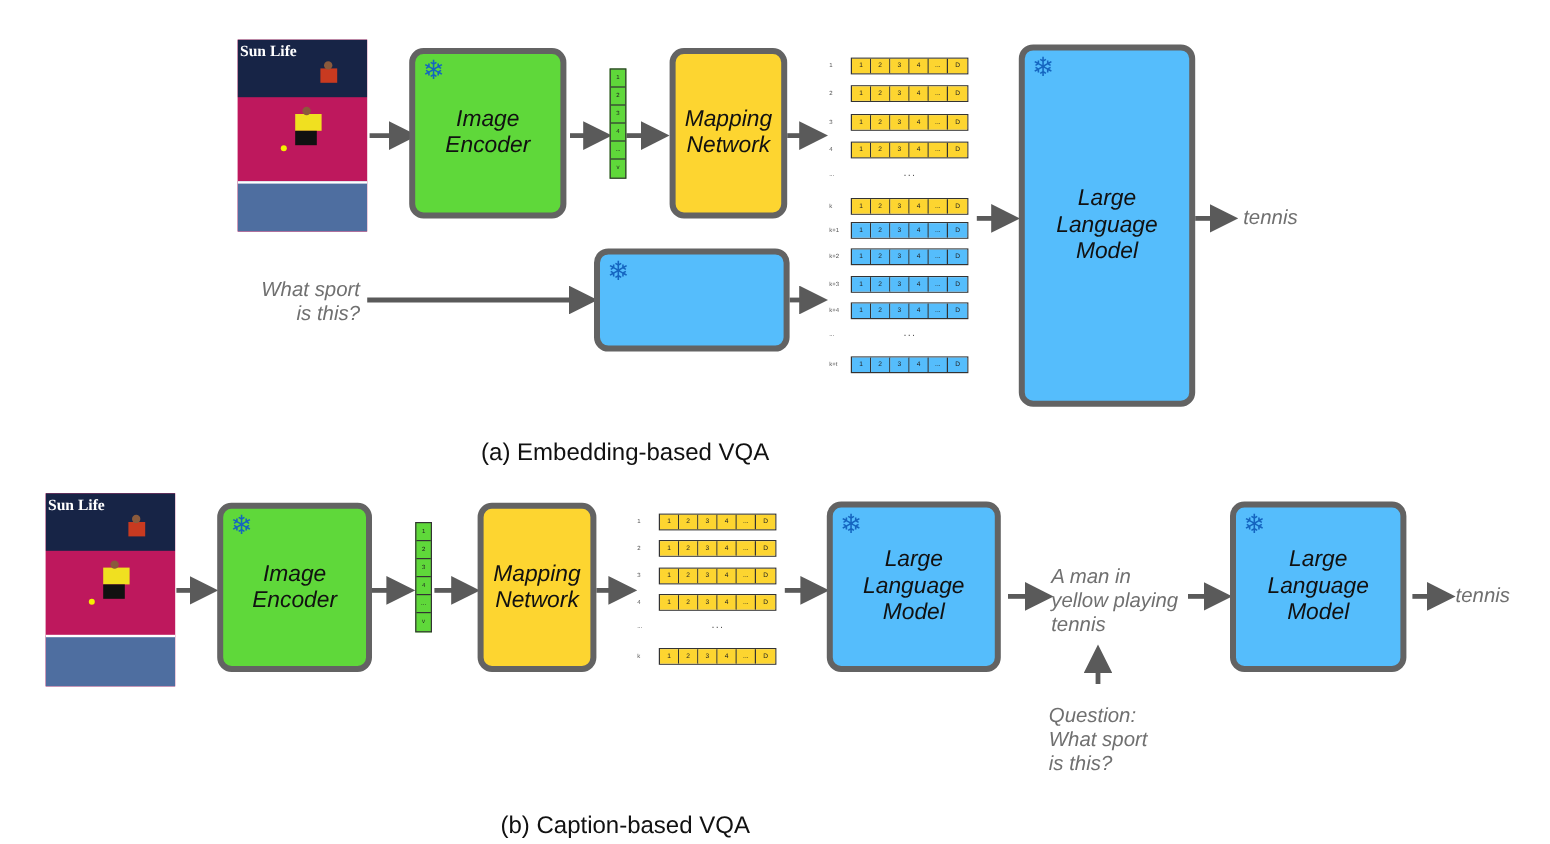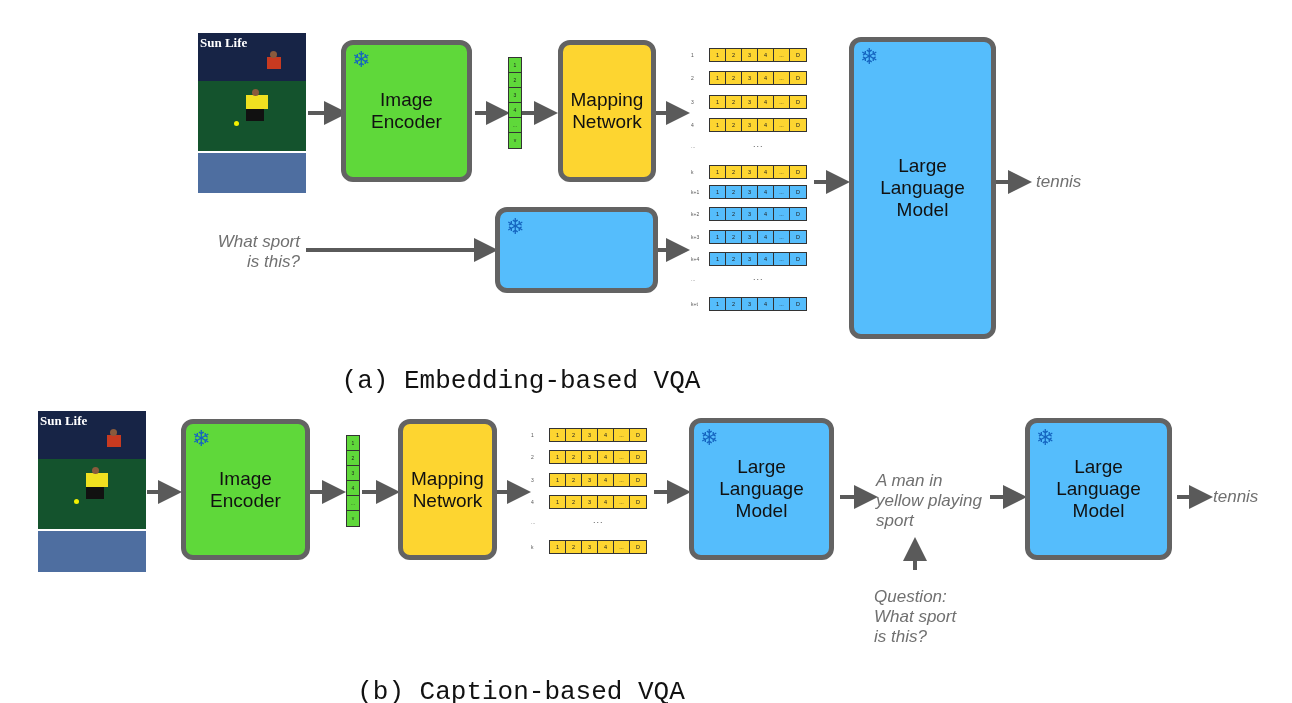--- a/index.html
+++ b/index.html
@@ -2,22 +2,22 @@
 <html><head>
 <meta charset="utf-8">
 <style>
   html, body { margin: 0; padding: 0; background: #ffffff; }
   body { width: 1292px; height: 703px; position: relative; overflow: hidden; font-family: "Liberation Sans", sans-serif; }
   .box { position: absolute; box-sizing: border-box; border: 5px solid #636363; border-radius: 12px; display: flex; align-items: center; justify-content: center; text-align: center; color: #111; font-size: 19px; line-height: 22px; font-family: "Liberation Sans", sans-serif; }
   .green { background: #5fd83a; }
   .yellow { background: #fdd530; }
   .blue { background: #55bdfc; }
   .snow { position: absolute; left: 6px; top: 4px; color: #1565c0; font-size: 22px; line-height: 22px; font-family: "DejaVu Sans", sans-serif; }
-  .box-label { white-space: pre-line; }
-  .photo { position: absolute; overflow: hidden; background: #14532d; }
+  .box-label { white-space: pre-line; font-style: italic; }
+  .photo { position: absolute; overflow: hidden; background: #be185d; }
   .photo .wall { position: absolute; left: 0; top: 0; width: 100%; height: 30%; background: #172446; }
   .photo .court { position: absolute; left: 0; bottom: 0; width: 100%; height: 26%; background: #4e6ea0; }
   .photo .logo { position: absolute; left: 2px; top: 2px; color: #ffffff; font-family: "Liberation Serif", serif; font-size: 13px; font-weight: bold; }
   .photo .p-yellow { position: absolute; width: 22px; height: 14px; background: #f0e020; }
   .photo .p-black { position: absolute; width: 18px; height: 12px; background: #111; }
   .photo .p-red { position: absolute; width: 14px; height: 12px; background: #c83a20; }
   .photo .skin { position: absolute; width: 7px; height: 7px; border-radius: 50%; background: #8a5a3c; }
   .photo .ball { position: absolute; width: 5px; height: 5px; border-radius: 50%; background: #f4f000; }
   .photo .line { position: absolute; background: #ffffff; }
   .vec { position: absolute; width: 14px; box-sizing: border-box; border: 1px solid #333; background: #5fd83a; }
@@ -26,21 +26,21 @@
   .tok { position: absolute; height: 15px; display: flex; align-items: center; }
   .tok .idx { width: 18px; font-size: 5px; color: #555; text-align: left; }
   .tok .row { display: flex; border: 1.5px solid #333; box-sizing: border-box; }
   .tok .c { width: 16px; height: 12px; border-right: 1px solid #333; box-sizing: border-box; font-size: 5.5px; line-height: 12px; text-align: center; color: #222; }
   .tok .c:last-child { border-right: none; }
   .tok.y .c { background: #fdd530; }
   .tok.b .c { background: #55bdfc; }
   .dots { position: absolute; font-size: 9px; color: #555; letter-spacing: 1px; }
   .idx-dots { position: absolute; font-size: 5px; color: #555; }
   .txt { position: absolute; color: #707070; font-style: italic; font-size: 17px; line-height: 20px; font-family: "Liberation Sans", sans-serif; white-space: pre-line; }
-  .caption { position: absolute; width: 1042px; left: 0; text-align: center; font-family: Liberation Mono, monospace; font-size: 26px; color: #111; }
+  .caption { position: absolute; width: 1042px; left: 0; text-align: center; font-family: Liberation Sans, sans-serif; font-size: 20px; color: #111; }
   svg.arrows { position: absolute; left: 0; top: 0; }
 </style>
 </head>
 <body>
 
 <svg class="arrows" width="1292" height="703">
   <defs>
     <marker id="ah" markerWidth="6" markerHeight="6" refX="3" refY="3" orient="auto" markerUnits="strokeWidth">
       <path d="M0,0 L6,3 L0,6 z" fill="#5a5a5a"></path>
     </marker>
@@ -334,21 +334,21 @@
 
 <div class="box blue" style="left:689px; top:418px; width:145px; height:142px;">
   <span class="snow">❄</span>
   <span class="box-label">Large
 Language
 Model</span>
 </div>
 
 <div class="txt" style="left:876px; top:471px;">A man in
 yellow playing
-sport</div>
+tennis</div>
 
 <div class="txt" style="left:874px; top:587px;">Question:
 What sport
 is this?</div>
 
 <div class="box blue" style="left:1025px; top:418px; width:147px; height:142px;">
   <span class="snow">❄</span>
   <span class="box-label">Large
 Language
 Model</span>

